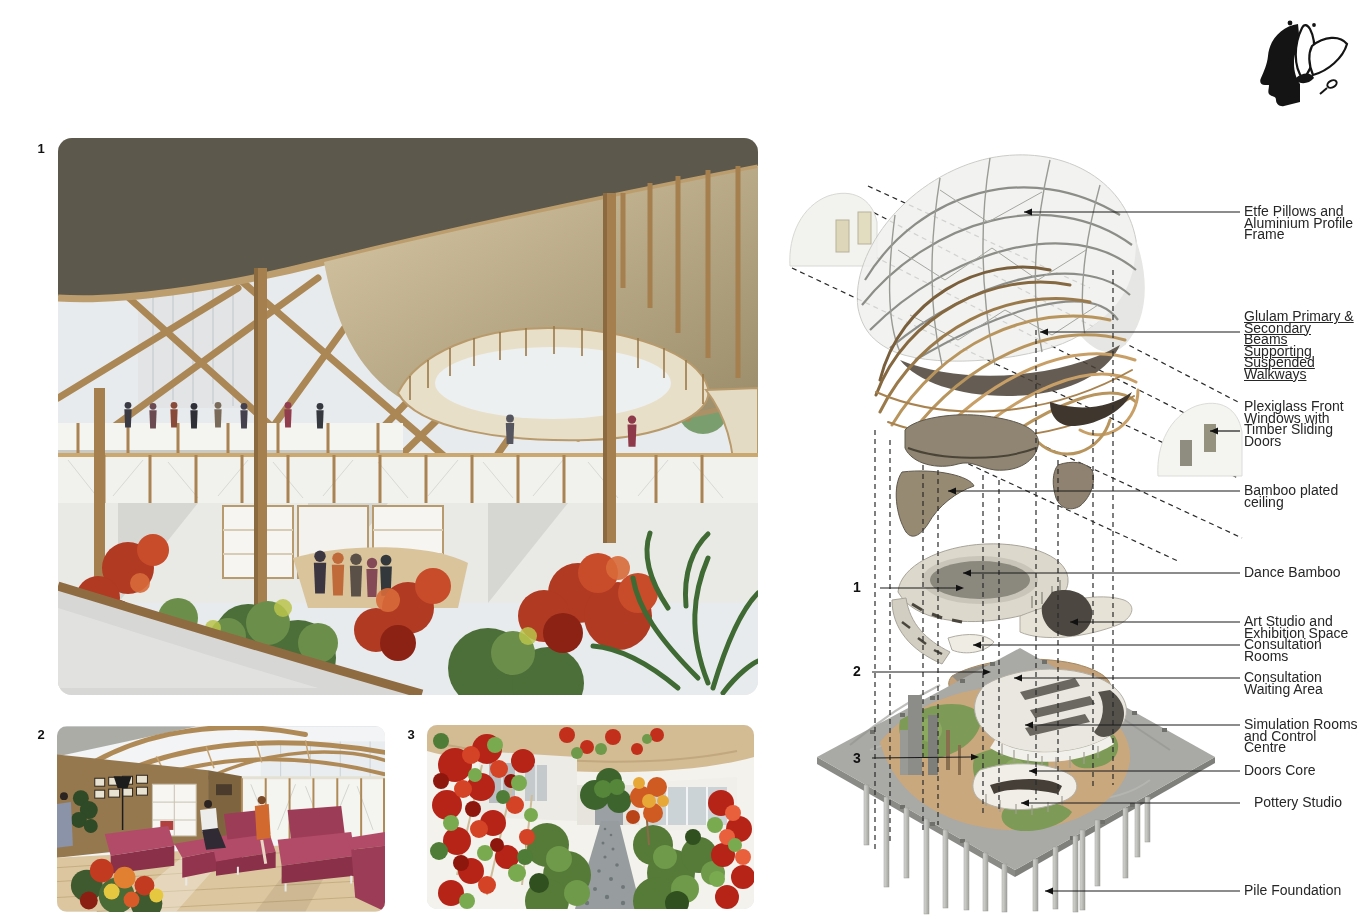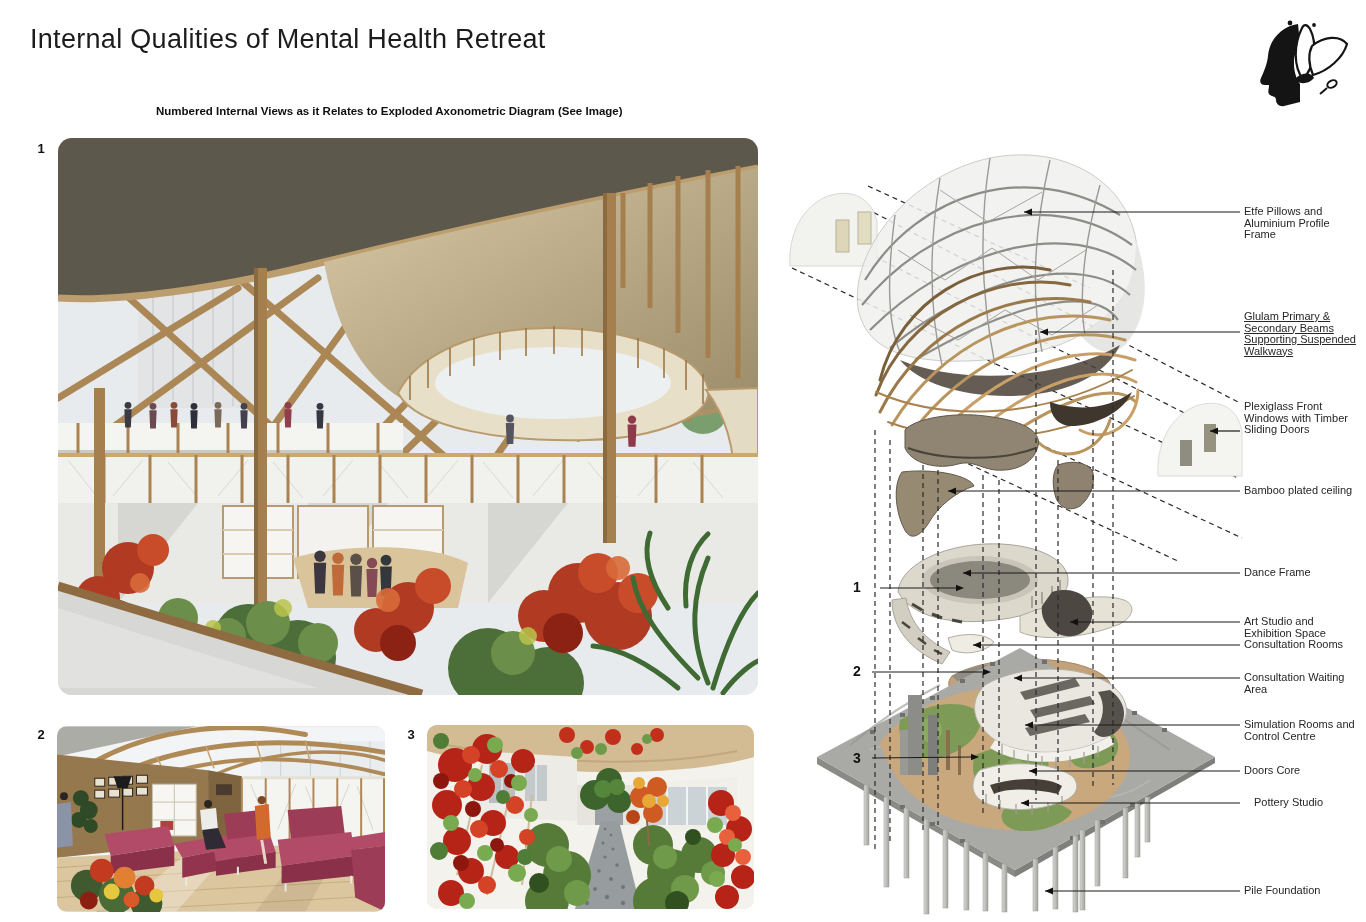--- a/index.html
+++ b/index.html
@@ -9,31 +9,29 @@
               color:#1c1c1c;letter-spacing:.3px;}
   .subtitle{position:absolute;left:156px;top:105px;font-size:11.5px;font-weight:700;color:#0f0f0f;}
   .photo{position:absolute;overflow:hidden;background:#dfe2e4;}
   .photo svg{display:block;}
   .photo-main{left:58px;top:138px;width:700px;height:557px;border-radius:14px;}
   .photo-sm{border-radius:10px;}
   .photo-2{left:57px;top:726px;width:328px;height:186px;}
   .photo-3{left:427px;top:725px;width:327px;height:184px;}
   .num{position:absolute;font-size:13px;font-weight:700;color:#111;width:18px;text-align:center;}
   .diag-num{position:absolute;font-size:14px;font-weight:700;color:#111;width:18px;text-align:center;}
-  .callout{position:absolute;left:1244px;width:114px;font-size:11px;line-height:11.5px;color:#262626;}
+  .callout{position:absolute;left:1244px;width:114px;font-size:14px;line-height:11.5px;color:#262626;}
   .diagram-svg{position:absolute;left:780px;top:130px;width:470px;height:790px;}
   .logo{position:absolute;left:1256px;top:18px;width:100px;height:92px;}
 </style>
 </head>
 <body>
 
 <div class="board">
 
-  <div class="page-title">Internal Qualities of Mental Health Retreat</div>
-  <div class="subtitle">Numbered Internal Views as it Relates to Exploded Axonometric Diagram (See Image)</div>
 
   <svg class="logo" viewBox="0 0 100 92">
     <path d="M42,6 C26,8 13,22 12,38 C11,47 8,53 5,60 C3,64 5,67 9,67 L13,67 C13,71 11,75 14,77 C17,79 20,78 20,82 C20,86 24,89 28,88 L44,84 L44,66 C37,57 35,37 44,26 Z" fill="#141414"></path>
     <path d="M46,10 C38,26 37,48 47,61 C58,50 62,26 54,11 C51,6 48,6 46,10 Z" fill="#fff" stroke="#141414" stroke-width="2.2"></path>
     <path d="M56,28 C68,18 84,17 91,26 C87,40 72,53 57,57 C53,47 52,36 56,28 Z" fill="#fff" stroke="#141414" stroke-width="2.2"></path>
     <path d="M40,60 C46,54 56,54 58,60 C53,66 44,67 40,62 Z" fill="#141414"></path>
     <circle cx="34" cy="5" r="2.4" fill="#141414"></circle>
     <circle cx="58" cy="7" r="1.9" fill="#141414"></circle>
     <ellipse cx="76" cy="66" rx="5" ry="3.4" transform="rotate(-30 76 66)" fill="#fff" stroke="#141414" stroke-width="2"></ellipse>
     <path d="M71,70 L64,76" stroke="#141414" stroke-width="2" fill="none"></path>
@@ -824,21 +822,21 @@
   </svg>
 
   <div class="diag-num" style="left:848px;top:579px;">1</div>
   <div class="diag-num" style="left:848px;top:663px;">2</div>
   <div class="diag-num" style="left:848px;top:750px;">3</div>
 
   <div class="callout" style="top:206px;">Etfe Pillows and Aluminium Profile Frame</div>
   <div class="callout" style="top:311px;text-decoration:underline;">Glulam Primary &amp; Secondary Beams Supporting Suspended Walkways</div>
   <div class="callout" style="top:401px;">Plexiglass Front Windows with Timber Sliding Doors</div>
   <div class="callout" style="top:485px;">Bamboo plated ceiling</div>
-  <div class="callout" style="top:567px;">Dance Frame</div>
+  <div class="callout" style="top:567px;">Dance Bamboo</div>
   <div class="callout" style="top:616px;">Art Studio and Exhibition Space</div>
   <div class="callout" style="top:639px;">Consultation Rooms</div>
   <div class="callout" style="top:672px;">Consultation Waiting Area</div>
   <div class="callout" style="top:719px;">Simulation Rooms and Control Centre</div>
   <div class="callout" style="top:765px;">Doors Core</div>
   <div class="callout" style="top:797px;padding-left:10px;">Pottery Studio</div>
   <div class="callout" style="top:885px;">Pile Foundation</div>
 
 </div>
 

